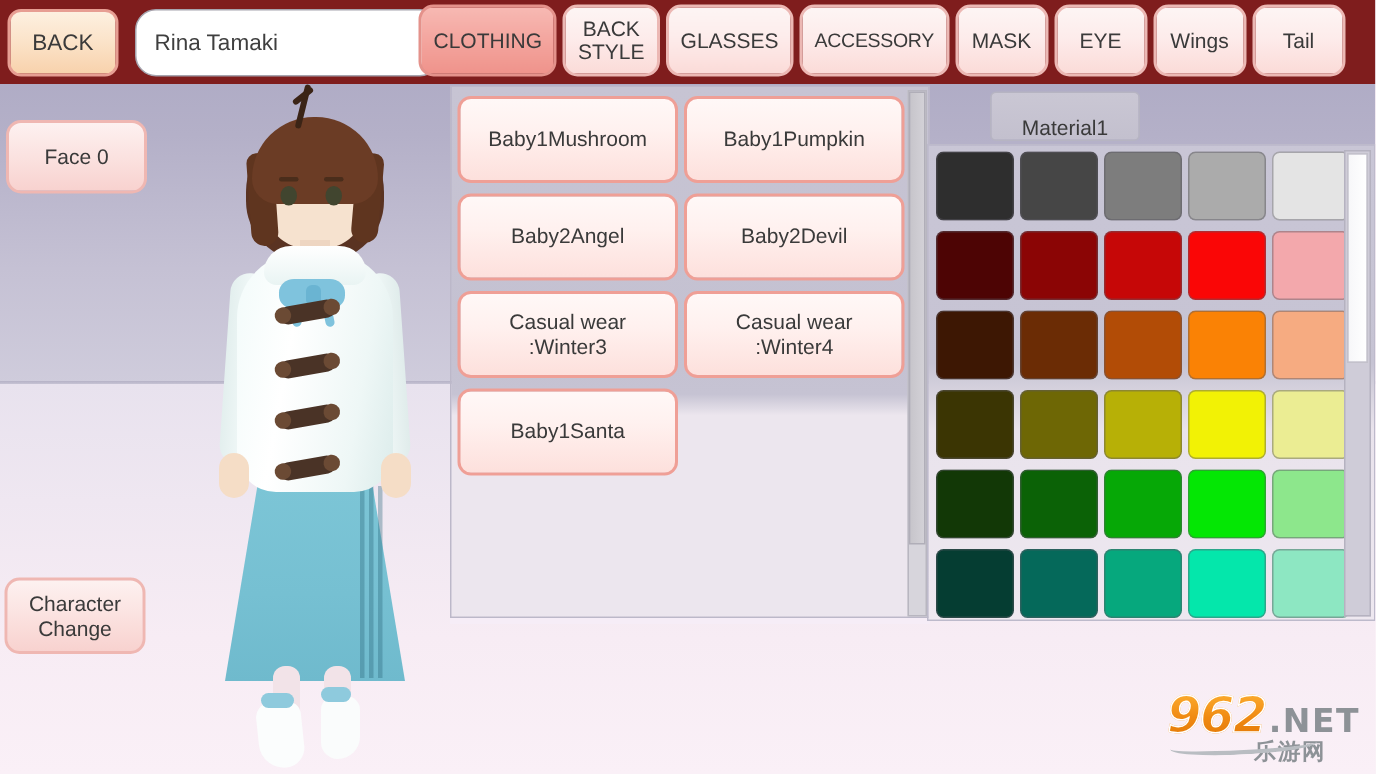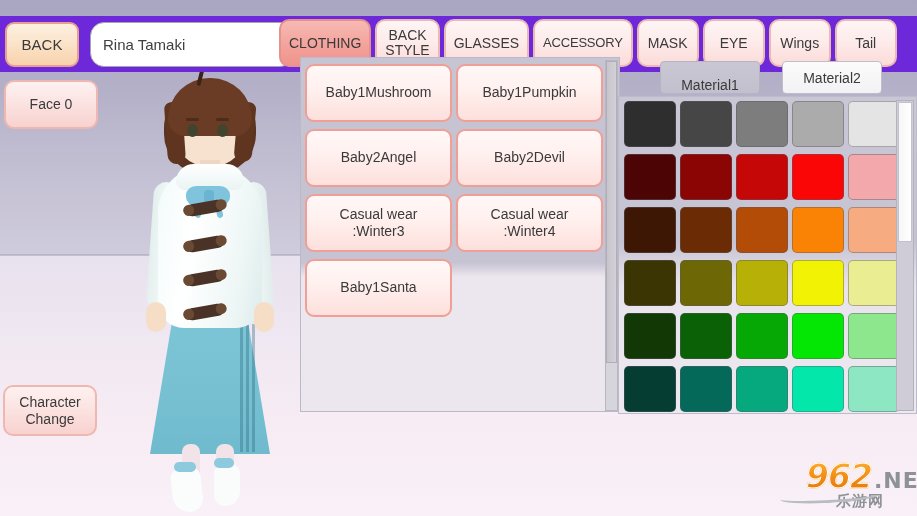--- a/index.html
+++ b/index.html
@@ -75,22 +75,22 @@
   .sf1 { left: 112px; } .sf2 { left: 118px; } .sf3 { left: 124px; }
   .leg-l { left: 54px; top: 388px; width: 18px; height: 38px; background:#f2e3e8; border-radius:8px;}
   .leg-r { left: 88px; top: 388px; width: 18px; height: 38px; background:#f2e3e8; border-radius:8px;}
   .boot-l { left: 44px; top: 412px; width: 30px; height: 44px; background:#fbfdfd; border-radius: 10px 10px 14px 18px; transform: rotate(-6deg);}
   .boot-r { left: 86px; top: 408px; width: 26px; height: 42px; background:#fafcfc; border-radius: 10px 10px 16px 12px;}
   .bbow-l { left: 46px; top: 406px; width: 22px; height: 10px; background:#8ecadd; border-radius: 5px;}
   .bbow-r { left: 86px; top: 402px; width: 20px; height: 10px; background:#8ecadd; border-radius: 5px;}
 
   
   .topbar {
-    position: absolute; left: 0; top: 16px; width: 917px; height: 56px;
-    background: #6d28d9;
+    position: absolute; left: 0; top: 0; width: 917px; height: 56px;
+    background: #7f1d1d;
   }
   .btn-back {
     position:absolute; left: 5px; top: 6px; width: 74px; height: 45px;
     border: 2px solid #e79e93; border-radius: 9px;
     background: linear-gradient(180deg,#fdf0e0 0%, #fbe3c9 48%, #f8d2ac 100%);
     color:#3a3a3a; font-size: 15px; display:flex; align-items:center; justify-content:center;
   }
   .name-field {
     position:absolute; left: 90px; top: 6px; width: 204px; height: 45px;
     background:#ffffff; border:1px solid #a6a4ae; border-radius: 14px;
@@ -188,21 +188,21 @@
   
   .watermark {
     position:absolute; left: 778px; top: 458px; width: 133px; height: 52px;
     display:flex; flex-direction: column; align-items:flex-start; justify-content:center;
   }
   .wm-row { display:flex; align-items: baseline; }
   .wm-962 {
     font-family: "DejaVu Sans", sans-serif; font-weight: bold; font-style: italic;
     font-size: 33px; letter-spacing: -1px;
     background: linear-gradient(180deg,#ffb636 0%, #f08a12 55%, #e07505 100%);
-    -webkit-background-clip: text; background-clip: text; color: transparent; margin-left: 28px;
+    -webkit-background-clip: text; background-clip: text; color: transparent;
     -webkit-text-stroke: 1px #ffffff;
   }
   .wm-net {
     font-family: "DejaVu Sans", sans-serif; font-weight: bold;
     font-size: 22px; color:#8d9297; letter-spacing: 1px; margin-left: 2px;
   }
   .wm-cn {
     font-family: "DejaVu Sans", sans-serif; font-weight: bold;
     font-size: 15px; color:#8d9297; margin-left: 58px; margin-top: -4px; letter-spacing: 1px;
   }
@@ -318,23 +318,20 @@
       </div>
     <div class="list-sb">
       <div class="thumb"></div>
     </div>
   </div>
   <div class="bottom-strip"></div>
 
   <div class="mat-tab" id="mat1">
     <span>Material1</span>
   </div>
-  <div class="mat-tab" id="mat2">
-    <span>Material2</span>
-  </div>
 
   <div class="pal-panel">
     <div class="pal-grid">
         <div class="swatch" style="background: rgb(46, 46, 46);"></div>
         <div class="swatch" style="background: rgb(70, 70, 70);"></div>
         <div class="swatch" style="background: rgb(125, 125, 125);"></div>
         <div class="swatch" style="background: rgb(171, 171, 171);"></div>
         <div class="swatch" style="background: rgb(228, 228, 228);"></div>
         <div class="swatch" style="background: rgb(77, 4, 4);"></div>
         <div class="swatch" style="background: rgb(139, 5, 5);"></div>

